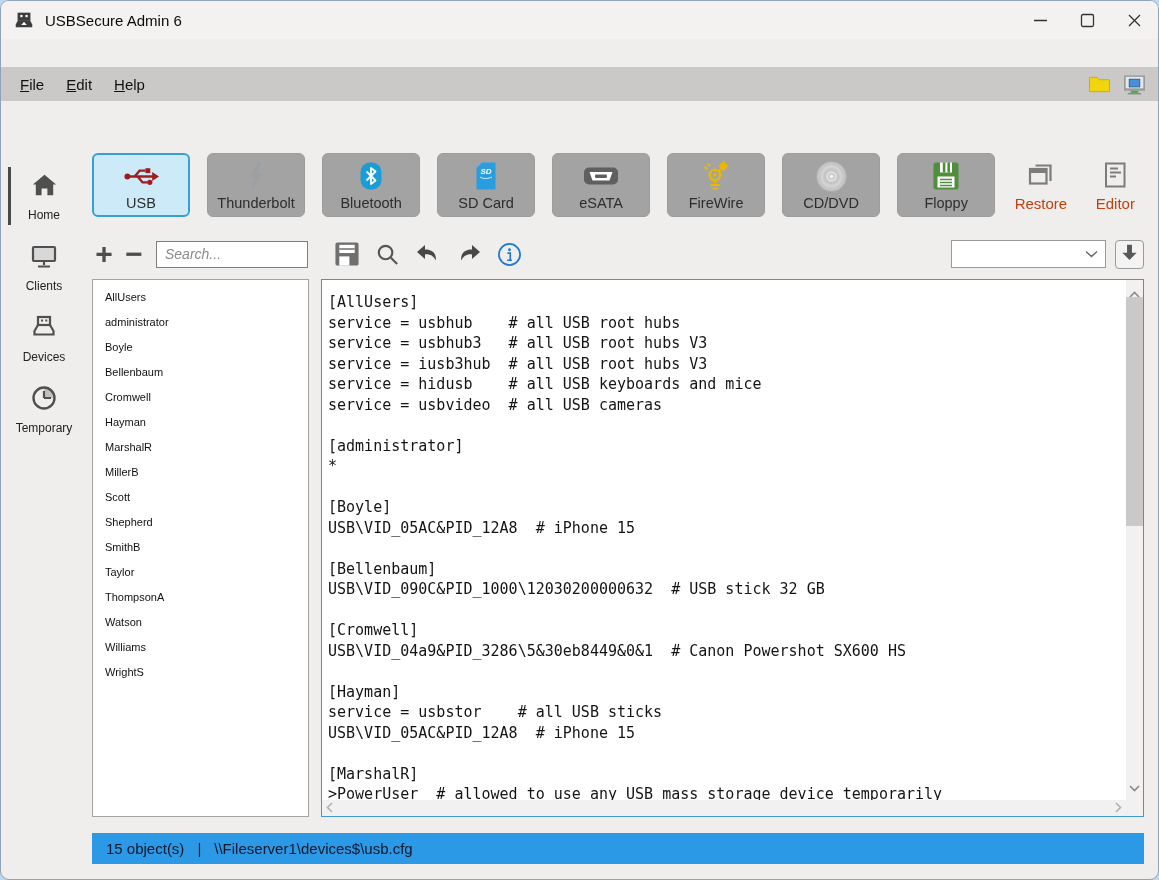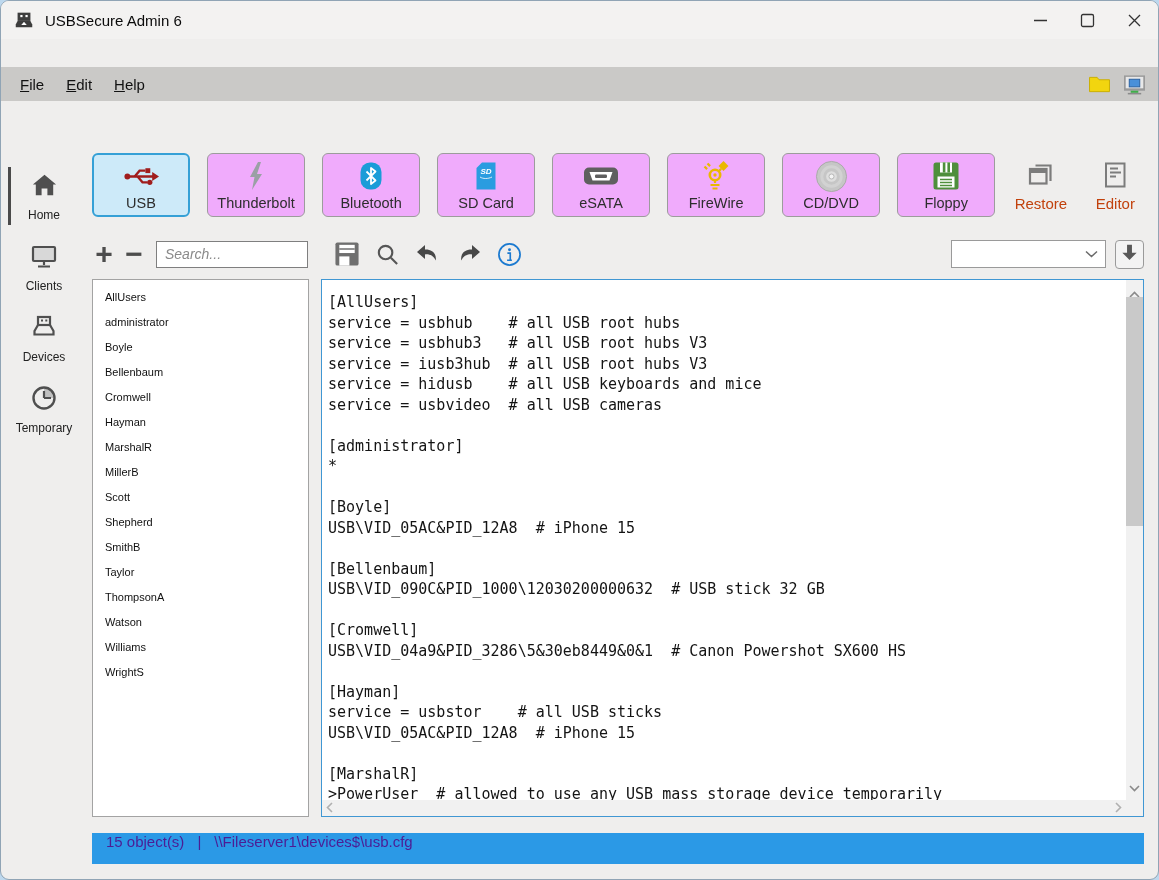--- a/index.html
+++ b/index.html
@@ -27,21 +27,21 @@
   .sidebar { width:86px; flex:0 0 auto; padding-top:36px; display:flex; flex-direction:column; gap:9px; }
   .side-item { position:relative; width:100%; height:62px; display:flex; flex-direction:column; align-items:center; justify-content:center; gap:4px; }
   .side-item .bar { display:none; }
   .side-item.selected .bar { display:block; position:absolute; left:7px; top:2px; bottom:2px; width:3px; background:#4a4a4a; }
   .side-label { font-size:12px; color:#222; }
 
   .content { flex:1; display:flex; flex-direction:column; padding:0 14px 0 5px; min-width:0; }
 
   
   .device-row { margin-top:24px; display:flex; gap:17px; align-items:stretch; height:64px; flex:0 0 auto; }
-  .dev-btn { width:99px; border:1px solid #9c9c9c; border-radius:6px; background:#f0abfc; display:flex;
+  .dev-btn { width:99px; border:1px solid #9c9c9c; border-radius:6px; background:#a3a3a3; display:flex;
              flex-direction:column; align-items:center; justify-content:center; gap:2px; padding:0; }
   .dev-btn.selected { background:var(--sel-bg); border:2px solid var(--sel-border); }
   .dev-icon { height:34px; display:flex; align-items:center; justify-content:center; }
   .dev-label { font-size:14.5px; color:#2d2d2d; }
   .action-btn { width:58px; display:flex; flex-direction:column; align-items:center; justify-content:center; gap:3px; background:transparent; border:none; }
   .action-btn .dev-label { font-size:15px; color:#c2410c; }
   .push-right { margin-left:auto; }
 
   
   .edit-row { margin-top:22px; height:30px; display:flex; align-items:center; flex:0 0 auto; }
@@ -68,22 +68,22 @@
           padding:12px 26px 20px 6px; white-space:pre; overflow:hidden; }
   .vscroll { position:absolute; right:0; top:0; bottom:16px; width:17px; background:#f1f1f1; }
   .vthumb { position:absolute; top:17px; left:0; right:0; height:44%; background:#c9c9c9; }
   .varrow-up { position:absolute; top:4px; left:3px; }
   .varrow-down { position:absolute; bottom:4px; left:3px; }
   .hscroll { position:absolute; left:0; right:17px; bottom:0; height:16px; background:#f1f1f1;
              display:flex; justify-content:space-between; align-items:center; padding:0 4px; }
   .scroll-corner { position:absolute; right:0; bottom:0; width:17px; height:16px; background:#f1f1f1; }
 
   
-  .statusbar { margin-top:16px; margin-bottom:15px; height:31px; background:var(--status-bg); color:#4c1d95;
-               display:flex; padding-left:14px; font-size:15px; gap:13px; flex:0 0 auto; }
+  .statusbar { margin-top:16px; margin-bottom:15px; height:31px; background:var(--status-bg); color:#0f172a;
+               display:flex; align-items:center; padding-left:14px; font-size:15px; gap:13px; flex:0 0 auto; }
 </style>
 </head>
 <body>
 
 <div class="window">
 
   <div class="titlebar">
     <span class="app-icon">
       <svg viewBox="0 0 24 24" width="22" height="22">
           <rect x="5" y="4" width="14" height="9" fill="#3d3d3d"></rect>

